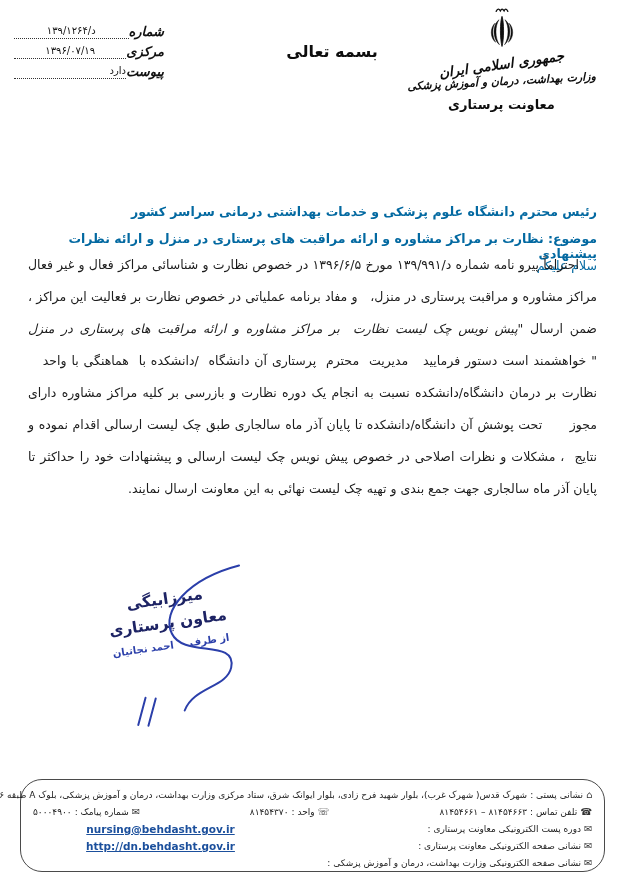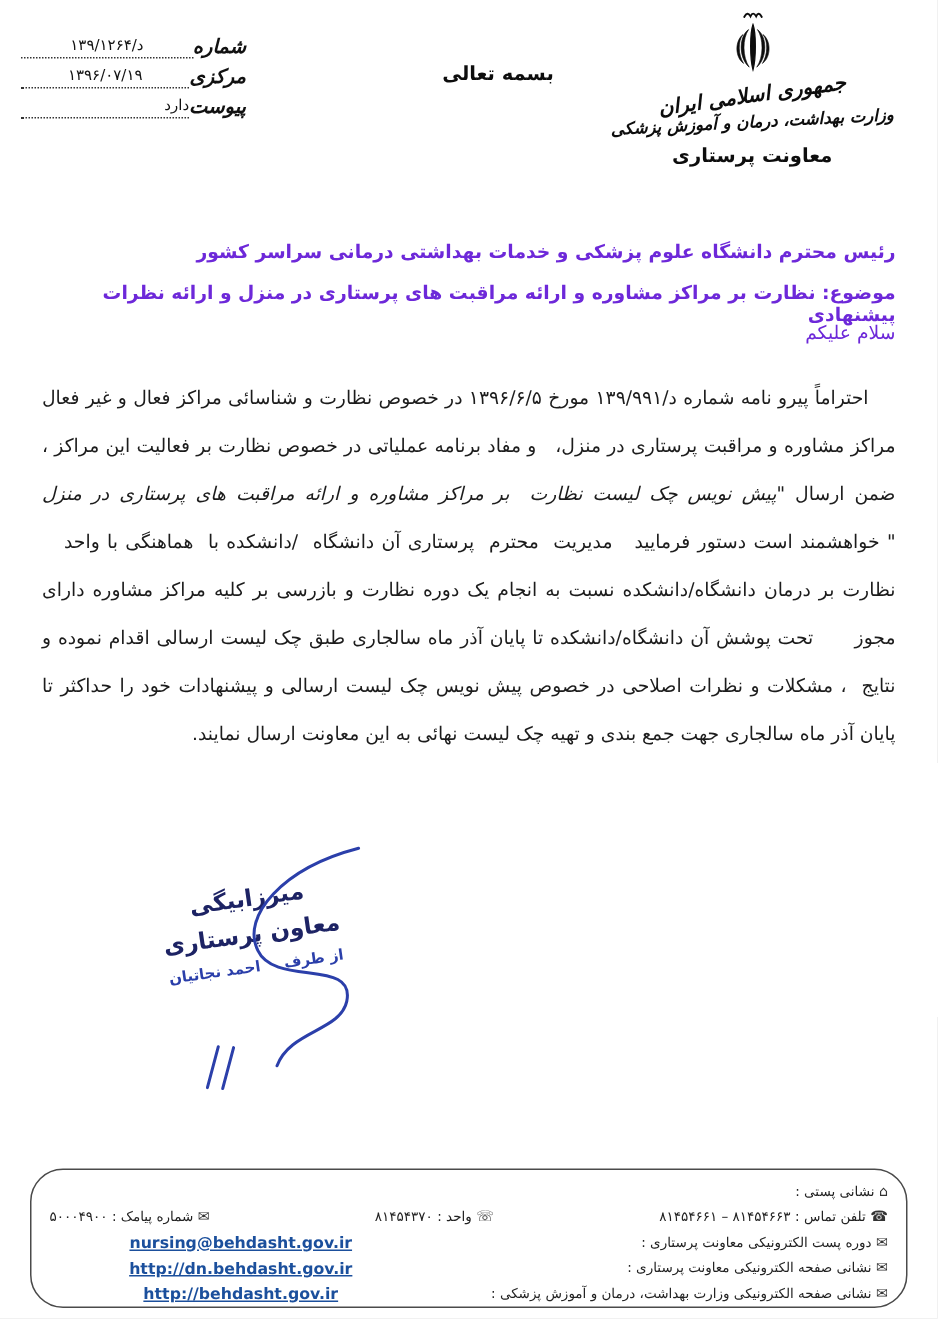--- a/index.html
+++ b/index.html
@@ -12,31 +12,31 @@
 
   
   .refblock { position:absolute; top:24px; left:14px; width:152px; direction:rtl; }
   .ref-row { display:flex; align-items:flex-end; margin-bottom:5px; }
   .ref-label { font-weight:bold; font-style:italic; font-size:13px; color:#111; padding-right:2px; white-space:nowrap; }
   .ref-line { flex:1; border-bottom:1.5px dotted #333; text-align:center; font-size:10px; padding-bottom:1px; min-height:14px; color:#111; }
   .ref-line.near-label { text-align:right; }
 
   
   .besmeleh { position:absolute; top:42px; left:252px; width:160px; text-align:center;
-    font-weight:bold; font-size:13px; color:#0d0d0d; }
+    font-weight:bold; font-size:16px; color:#0d0d0d; }
 
   
   .hdr { position:absolute; top:8px; right:16px; width:215px; text-align:center; direction:rtl; }
   .hdr-emblem { display:block; margin:0 auto 2px auto; }
   .hdr-country { font-size:13.5px; font-weight:bold; font-style:italic; transform:rotate(-8deg); color:#0d0d0d; }
   .hdr-ministry { font-size:11px; font-weight:bold; font-style:italic; transform:rotate(-3deg); margin-top:3px; color:#0d0d0d; }
   .hdr-dept { font-size:13px; font-weight:bold; margin-top:9px; color:#0d0d0d; }
 
   
-  .line-abs { position:absolute; right:28px; left:28px; direction:rtl; text-align:right; font-size:12.5px; color:#6d28d9; }
+  .line-abs { position:absolute; right:28px; left:28px; direction:rtl; text-align:right; font-size:12.5px; color:#0369a1;margin-top:44px; }
   .recipient { top:160px; font-weight:bold; }
   .subject   { top:187px; font-weight:bold; }
   .salutation{ top:214px; font-weight:normal; }
 
   
   .body-par {
     position:absolute; top:249px; right:28px; left:28px;
     direction:rtl; text-align:justify; font-size:12.5px; line-height:32px;
     text-indent:18px; color:#1c1c1c;
   }
@@ -123,20 +123,21 @@
     <div class="sig-behalf">
       <span>از طرف</span><span class="sig-gap"></span><span>احمد نجاتیان</span>
     </div>
   </div>
 
   <div class="footer">
     <div class="f-row">
       <span class="f-item">
         <span class="f-icon">⌂</span>
         <span class="f-label">نشانی پستی :</span>
+        <span class="f-val">شهرک قدس( شهرک غرب)، بلوار شهید فرح زادی، بلوار ایوانک شرق، ستاد مرکزی وزارت بهداشت، درمان و آموزش پزشکی، بلوک A طبقه ۶</span>
       </span>
     </div>
     <div class="f-row">
       <span class="f-item">
         <span class="f-icon">☎</span>
         <span class="f-label">تلفن تماس :</span>
         <span class="f-val">۸۱۴۵۴۶۶۳ – ۸۱۴۵۴۶۶۱</span>
       </span>
       <span class="f-item">
         <span class="f-icon">☏</span>
@@ -161,17 +162,16 @@
         <span class="f-icon">✉</span>
         <span class="f-label">نشانی صفحه الکترونیکی معاونت پرستاری :</span>
       </span>
       <a class="f-link" href="#">http://dn.behdasht.gov.ir</a>
     </div>
     <div class="f-row">
       <span class="f-item">
         <span class="f-icon">✉</span>
         <span class="f-label">نشانی صفحه الکترونیکی وزارت بهداشت، درمان و آموزش پزشکی  :</span>
       </span>
-      <a class="f-link" href="#">http://behdasht.gov.ir</a>
     </div>
   </div>
 
 </div>
 
 </body></html>

